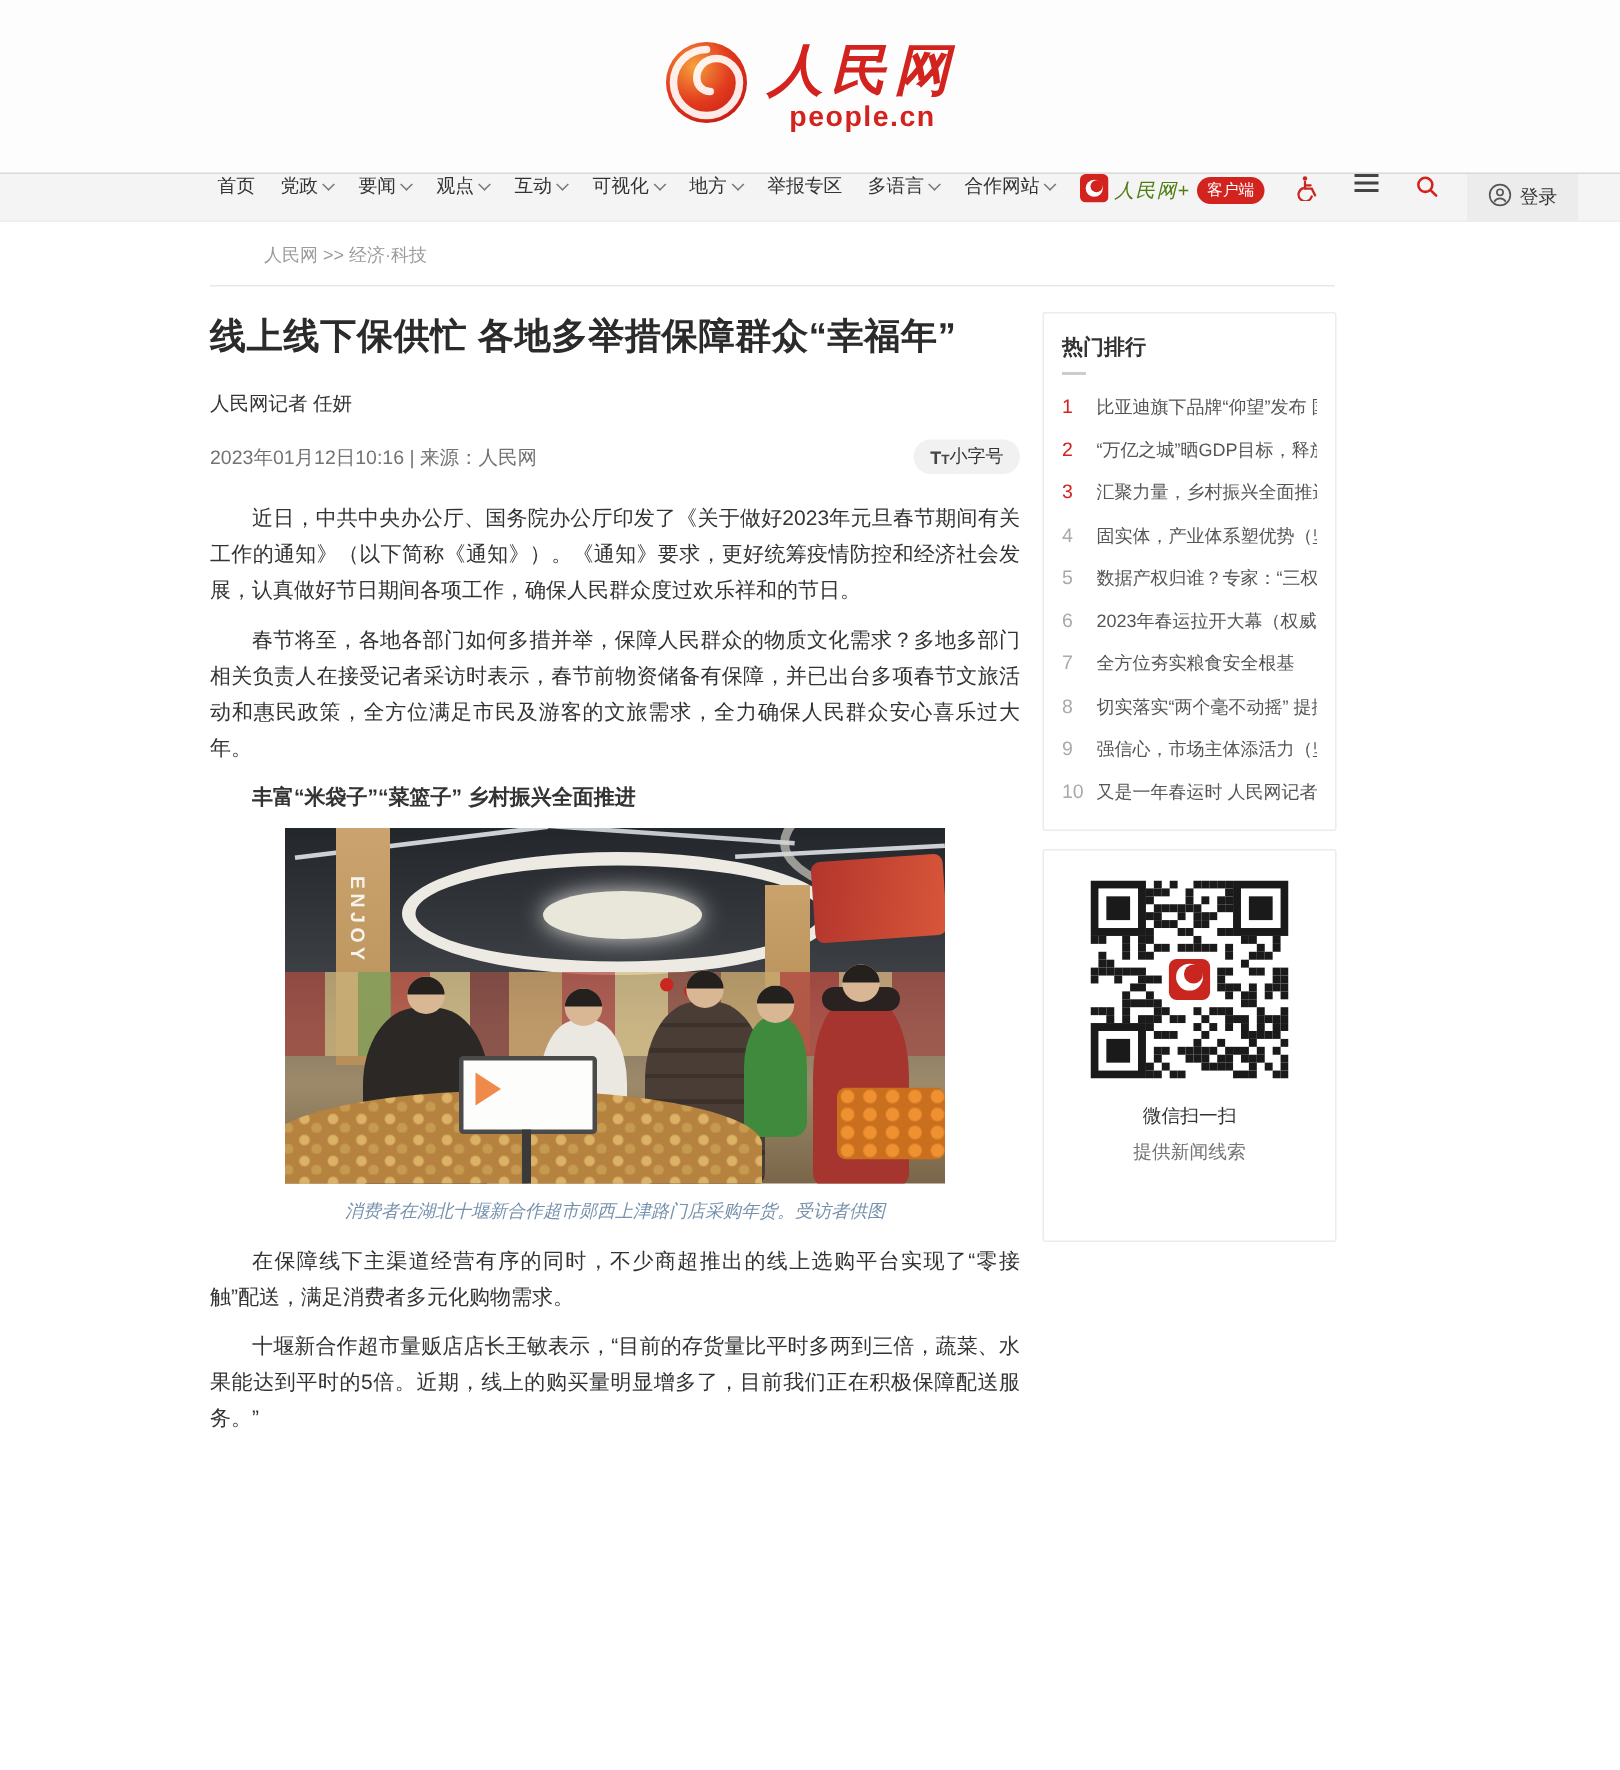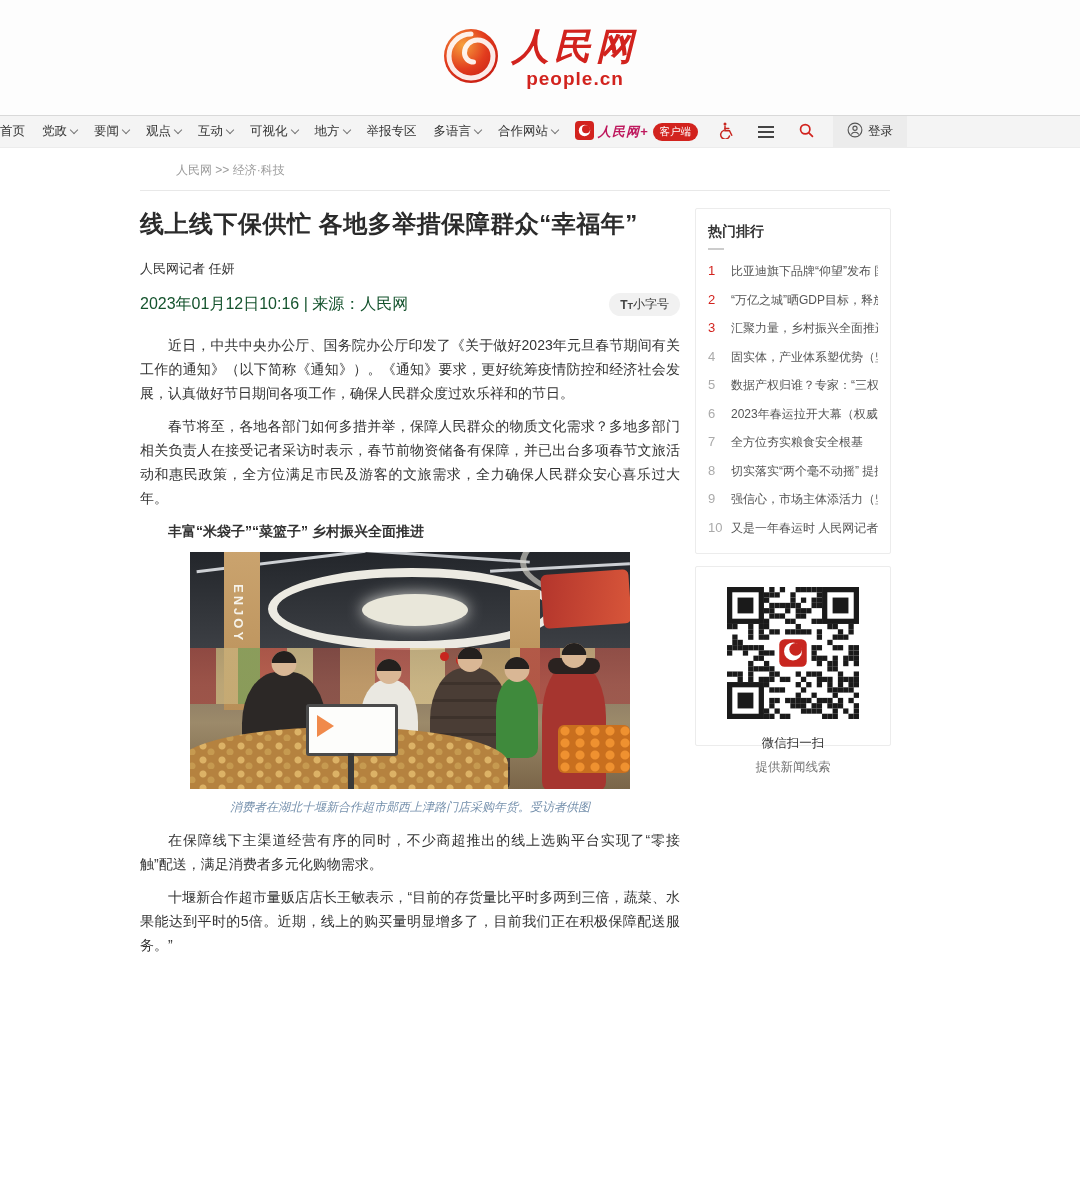--- a/index.html
+++ b/index.html
@@ -10,43 +10,43 @@
   
   .site-header{position:absolute;top:0;left:0;width:1080px;height:115px;background:#fdfdfd;
     display:flex;align-items:center;justify-content:center;}
   .logo{display:flex;align-items:center;gap:12px;cursor:pointer;}
   .logo-text{display:flex;flex-direction:column;align-items:center;line-height:1;}
   .logo-cn{font-size:37px;font-weight:bold;color:#d2231e;letter-spacing:5px;font-style:italic;}
   .logo-en{font-size:19px;font-weight:bold;color:#d2231e;letter-spacing:1px;margin-top:4px;}
   
   .nav-bar{position:absolute;top:115px;left:0;width:1080px;height:33px;background:#f4f4f4;
     border-top:1px solid #d9d9d9;border-bottom:1px solid #ececec;box-sizing:border-box;
-    display:flex;align-items:center;gap:13px;font-size:12.5px;color:#333;}
+    display:flex;align-items:flex-start;padding-left:145px;gap:13px;font-size:12.5px;color:#333;}
   .nav-item{display:flex;align-items:center;gap:4px;white-space:nowrap;cursor:pointer;}
   .chev{width:5px;height:5px;border-right:1.2px solid #777;border-bottom:1.2px solid #777;
     transform:rotate(45deg);margin-top:-3px;}
   .app-badge{display:flex;align-items:center;gap:4px;margin-left:4px;cursor:pointer;}
-  .app-name{color:#be185d;font-weight:bold;font-style:italic;font-size:13px;letter-spacing:1px;}
+  .app-name{color:#4d7c0f;font-weight:normal;font-style:italic;font-size:13px;letter-spacing:1px;}
   .app-client{background:#d2231e;color:#fff;font-size:10.5px;padding:2px 7px;border-radius:9px;}
   .icon-btn{display:flex;align-items:center;justify-content:center;cursor:pointer;padding:0 5px;}
   .burger{display:flex;flex-direction:column;gap:3px;cursor:pointer;padding:0 6px;}
   .burger i{display:block;width:16px;height:2px;background:#444;}
   .login-pill{display:flex;align-items:center;gap:5px;background:#ececec;align-self:stretch;
     padding:0 14px;cursor:pointer;font-size:12.5px;color:#333;}
   
   .main-wrap{position:absolute;top:148px;left:140px;width:750px;}
   .breadcrumb{margin-top:14px;font-size:12px;color:#9b9b9b;margin-left:36px;}
   .breadcrumb span{cursor:pointer;}
   .bc-divider{margin-top:11px;height:1px;background:#e8e8e8;width:750px;}
   
   .article-col{position:absolute;left:0;top:60px;width:540px;}
   .art-title{font-size:24px;font-weight:bold;color:#2b2b2b;margin:0 0 20px;letter-spacing:.5px;}
   .byline{font-size:13px;color:#333;margin-bottom:15px;}
   .meta-row{display:flex;align-items:center;justify-content:space-between;margin-bottom:17px;}
-  .meta-left{font-size:16px;color:#14532d;}
+  .meta-left{font-size:13px;color:#737373;}
   .meta-left .src{cursor:pointer;}
   .font-btn{background:#f1f1f1;border-radius:12px;padding:3px 11px;font-size:12px;color:#333;
     display:flex;align-items:center;gap:0;cursor:pointer;}
   .tt{font-weight:bold;font-size:12px;color:#444;}
   .tt small{font-size:9px;}
   .para{font-size:14px;line-height:24px;color:#333;text-indent:2em;text-align:justify;margin:0 0 9px;}
   .subhead{font-weight:bold;}
   
   figure{margin:6px auto 12px;width:440px;}
   .photo{position:relative;width:440px;height:237px;overflow:hidden;
@@ -94,21 +94,21 @@
   
   .sidebar{position:absolute;left:555px;top:60px;width:196px;}
   .side-box{border:1px solid #ececec;background:#fff;box-sizing:border-box;border-radius:2px;}
   .hot-box{padding:14px 12px 6px;}
   .hot-title{font-size:14px;font-weight:bold;color:#333;}
   .hot-underline{width:16px;height:2px;background:#ccc;margin:7px 0 12px;}
   .hot-row{display:flex;align-items:flex-start;gap:8px;margin-bottom:10.5px;cursor:pointer;}
   .rank{font-size:13px;color:#aaa;width:15px;flex:0 0 15px;text-align:left;line-height:18px;}
   .rank.red{color:#d2231e;}
   .hot-text{font-size:12px;color:#555;line-height:18px;white-space:nowrap;overflow:hidden;max-width:158px;}
-  .qr-box{margin-top:12px;height:180px;text-align:center;padding-top:20px;}
+  .qr-box{margin-top:12px;height:262px;text-align:center;padding-top:20px;}
   .qr-box svg{display:inline-block;}
   .qr-line1{margin-top:12px;font-size:12.5px;color:#333;}
   .qr-line2{margin-top:7px;font-size:12.5px;color:#737373;}
 </style>
 </head>
 <body>
 
 <div class="site-header">
   <div class="logo">
     <span>

